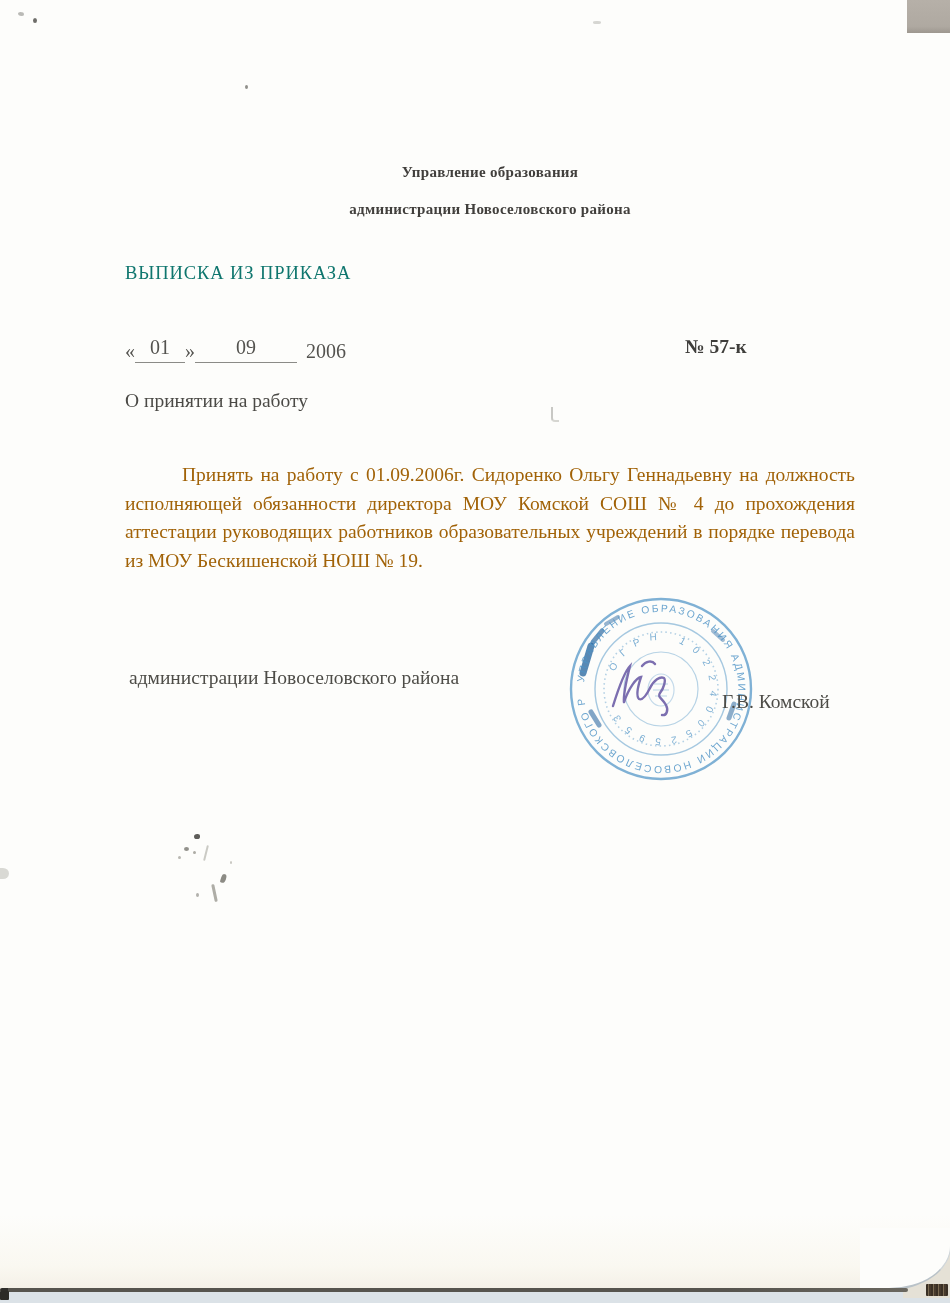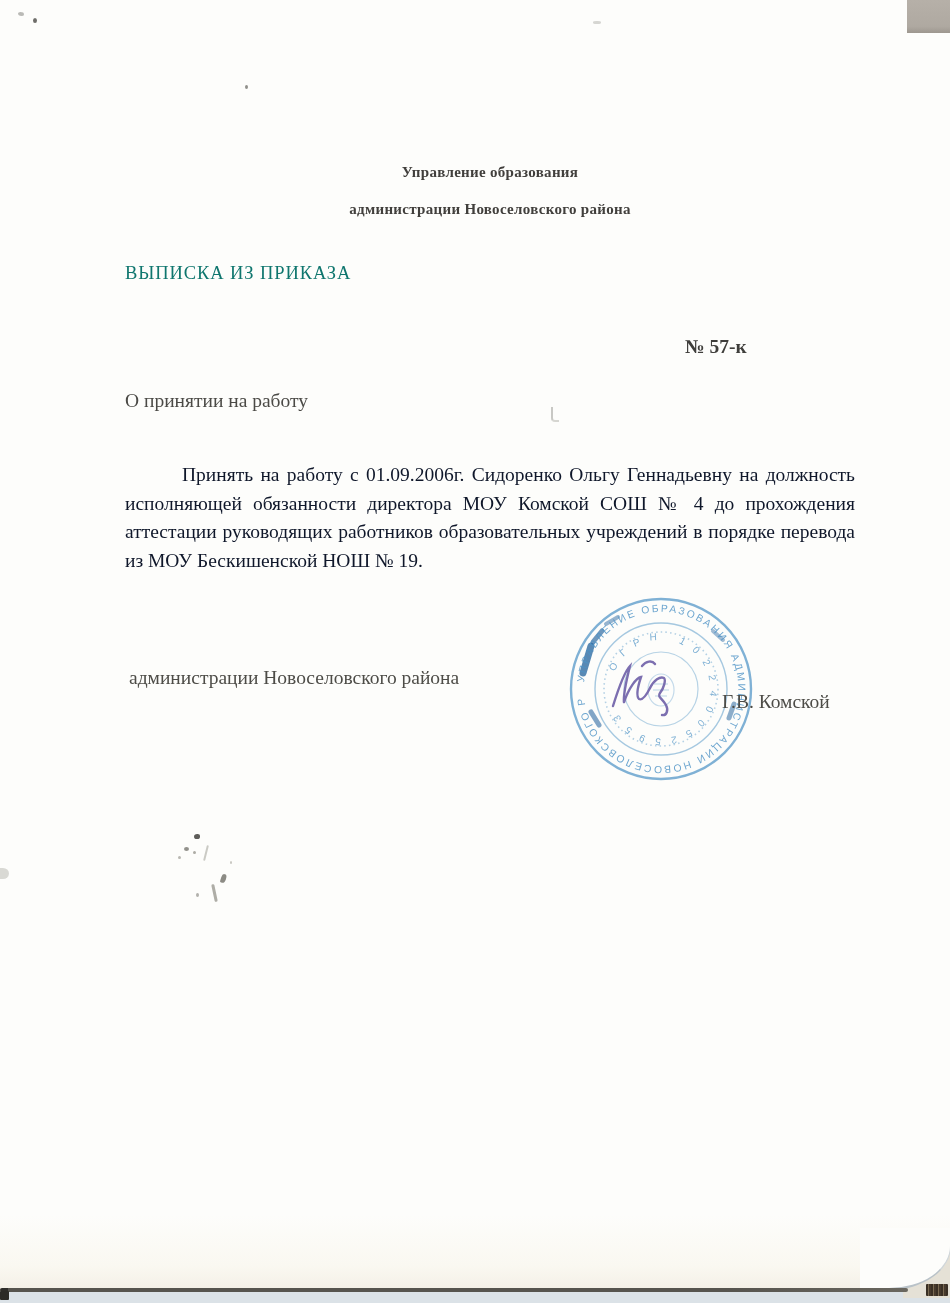--- a/index.html
+++ b/index.html
@@ -29,21 +29,21 @@
   .h-line{position:absolute;width:100%;text-align:center;font-weight:bold;font-size:15px;color:#413f3c;letter-spacing:.3px;}
   .h1{top:164px}.h2{top:201px}
   .doc-title{position:absolute;top:263px;width:100%;text-align:left;font-weight:normal;font-size:18.5px;letter-spacing:.9px;color:#0f766e;}
   .date-row{position:absolute;left:0;top:336px;font-size:20px;color:#54534f;white-space:nowrap;}
   .u{display:inline-block;border-bottom:1.6px solid #8b8b87;text-align:center;vertical-align:bottom;height:26px;}
   .u1{width:50px}.u2{width:102px}
   .year{margin-left:9px}
   .order-no{position:absolute;left:549px;top:336px;font-weight:bold;font-size:19.5px;color:#3f3e3b;margin-left:11px;}
   .subject{position:absolute;left:0;top:390px;font-size:19.5px;}
   .body-par{position:absolute;left:0;top:461px;width:730px;font-size:19.5px;line-height:28.6px;
-    text-align:justify;text-indent:57px;color:#0f172a;}
+    text-align:justify;text-indent:57px;color:#a16207;}
   .sig-block{position:absolute;left:4px;top:664px;font-size:19.5px;line-height:28.6px;color:#4d4c47;}
   .sig-name{position:absolute;left:597px;top:691px;font-size:19.5px;color:#4d4c47;}
   .stamp{position:absolute;left:566px;top:594px;width:190px;height:190px;}
   .stamp text{font-family:"Liberation Sans","DejaVu Sans",sans-serif;}
 </style>
 </head>
 <body>
 
 <div class="paper"></div>
 
@@ -100,20 +100,21 @@
     <path d="M 76 72 C 80 67 86 66 89 70"></path>
     <path d="M 84 94 C 88 86 94 82 98 84 C 100 86 98 94 94 99 C 91 103 96 104 100 111 C 103 117 100 122 96 121"></path>
   </g>
 </svg>
 
 <div class="content">
   <div class="h-line h1">Управление образования</div>
   <div class="h-line h2">администрации Новоселовского района</div>
   <div class="doc-title">ВЫПИСКА ИЗ ПРИКАЗА</div>
 
+  <div class="date-row"><span>«</span><span class="u u1">01</span><span>»</span><span class="u u2">09</span><span class="year">2006</span></div>
   <div class="order-no">№ 57-к</div>
 
   <div class="subject">О принятии на работу</div>
 
   <div class="body-par">Принять на работу с 01.09.2006г. Сидоренко Ольгу Геннадьевну на должность исполняющей обязанности директора МОУ Комской СОШ № 4 до прохождения аттестации руководящих работников образовательных учреждений в порядке перевода из МОУ Бескишенской НОШ № 19.</div>
 
   <div class="sig-block">
     <div>администрации Новоселовского района</div>
   </div>
   <div class="sig-name">Г.В. Комской</div>

